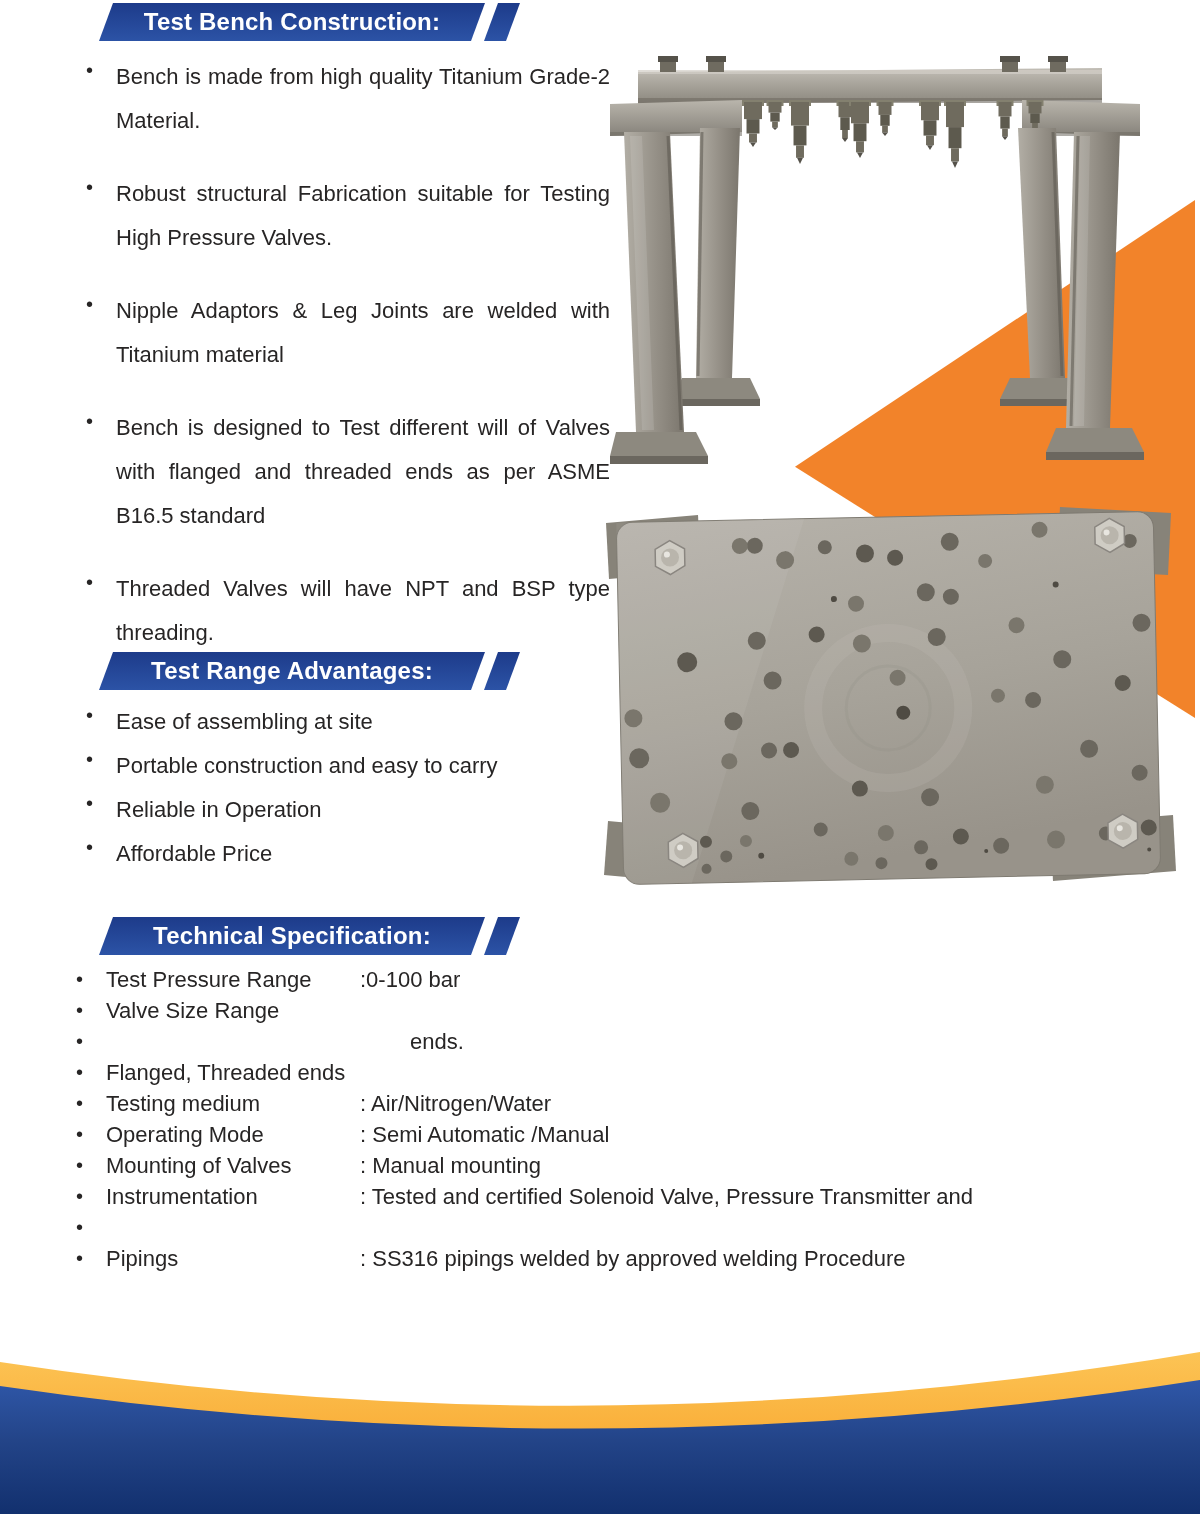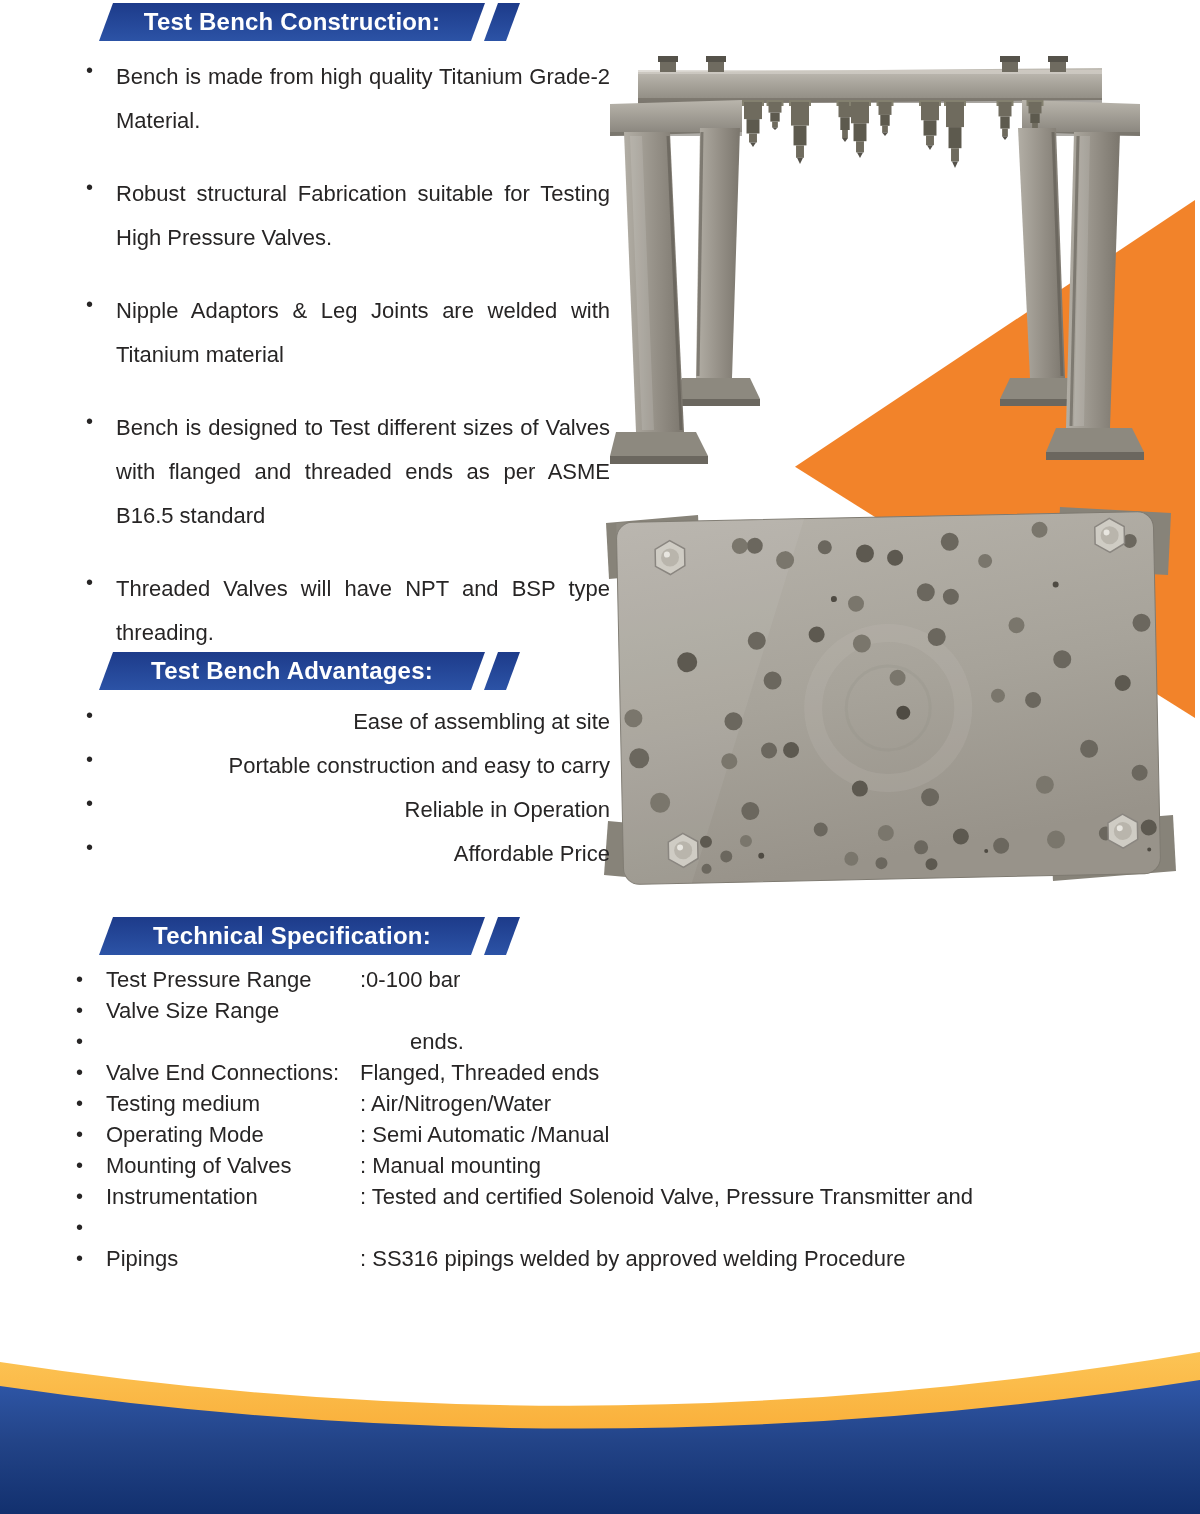--- a/index.html
+++ b/index.html
@@ -14,21 +14,21 @@
     position:absolute; left:14px; top:0; width:384px; text-align:center;
     line-height:37px; font-size:24px; font-weight:bold; color:#ffffff;
     letter-spacing:0.2px;
   }
   
   .blist { position:absolute; left:86px; width:524px; z-index:3; }
   .bitem { display:flex; margin-bottom:29px; }
   .bl { flex:0 0 30px; width:30px; font-size:20px; line-height:31px; }
   .btext { margin:0; flex:1; font-size:22px; line-height:44px; text-align:justify; }
   .adv .bitem { margin-bottom:0; }
-  .adv .btext { text-align:right; }
+  .adv .btext { text-align:left; }
   
   .speclist { position:absolute; left:0; top:964px; width:1170px; padding-left:76px; box-sizing:border-box; z-index:3; }
   .srow { display:flex; font-size:22px; line-height:31px; }
   .slabel { flex:0 0 254px; white-space:pre-wrap; }
   .svalue { white-space:pre-wrap; }
   .cont .svalue { margin-left:50px; }
   
   .orange-triangle {
     position:absolute; left:795px; top:200px; width:400px; height:518px;
     background:#f2832a; clip-path:polygon(0 51.5%, 100% 0, 100% 100%); z-index:1;
@@ -96,21 +96,21 @@
     <div class="bitem">
       <span class="bl">•</span>
       <p class="btext">Robust structural Fabrication suitable for Testing High Pressure Valves.</p>
     </div>
     <div class="bitem">
       <span class="bl">•</span>
       <p class="btext">Nipple Adaptors &amp; Leg Joints are welded with Titanium material</p>
     </div>
     <div class="bitem">
       <span class="bl">•</span>
-      <p class="btext">Bench is designed to Test different sizes of Valves with flanged and threaded ends as per ASME B16.5 standard</p>
+      <p class="btext">Bench is designed to Test different will of Valves with flanged and threaded ends as per ASME B16.5 standard</p>
     </div>
     <div class="bitem">
       <span class="bl">•</span>
       <p class="btext">Threaded Valves will have NPT and BSP type threading.</p>
     </div>
   </div>
 
   <svg class="photo" style="left:610px; top:50px" width="546" height="426" viewBox="0 0 546 426">
 
     <polygon points="28,22 492,18 492,50 28,54" fill="url(#mtlBeam)"></polygon>
@@ -310,21 +310,21 @@
           <circle cx="519" cy="330" r="3" fill="#e8e6e0"></circle>
         </g>
     </g>
   </svg>
 
   <div class="ribbon" style="top:652px">
     <svg width="434" height="38">
       <polygon points="27,0 399,0 385,38 13,38" fill="url(#ribbonGrad)"></polygon>
       <polygon points="412,0 434,0 420,38 398,38" fill="url(#ribbonGrad)"></polygon>
     </svg>
-    <span class="ribbon-label">Test Bench Advantages:</span>
+    <span class="ribbon-label">Test Range Advantages:</span>
   </div>
 
   <div class="blist adv" style="top:700px">
     <div class="bitem">
       <span class="bl">•</span>
       <p class="btext">Ease of assembling at site</p>
     </div>
     <div class="bitem">
       <span class="bl">•</span>
       <p class="btext">Portable construction and easy to carry</p>
@@ -357,21 +357,20 @@
       <span class="bl">•</span>
       <span class="slabel">Valve Size Range</span>
     </div>
     <div class="srow cont">
       <span class="bl">•</span>
       <span class="slabel"></span>
       <span class="svalue">ends.</span>
     </div>
     <div class="srow">
       <span class="bl">•</span>
-      <span class="slabel">Valve End Connections:</span>
       <span class="svalue">Flanged, Threaded ends</span>
     </div>
     <div class="srow">
       <span class="bl">•</span>
       <span class="slabel">Testing medium</span>
       <span class="svalue">: Air/Nitrogen/Water</span>
     </div>
     <div class="srow">
       <span class="bl">•</span>
       <span class="slabel">Operating Mode</span>

